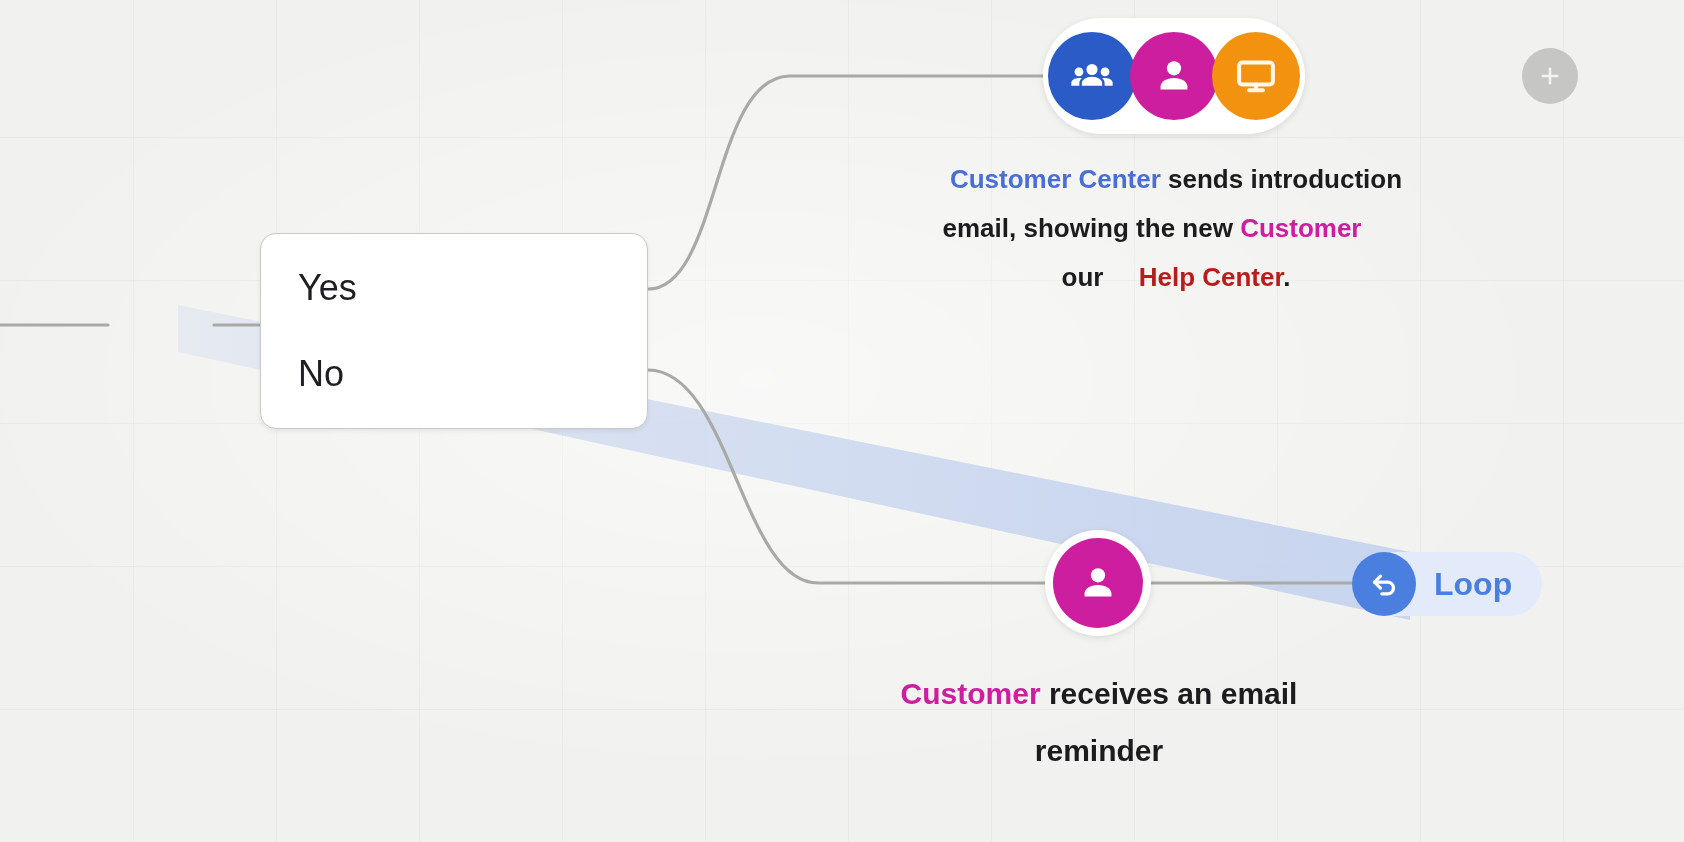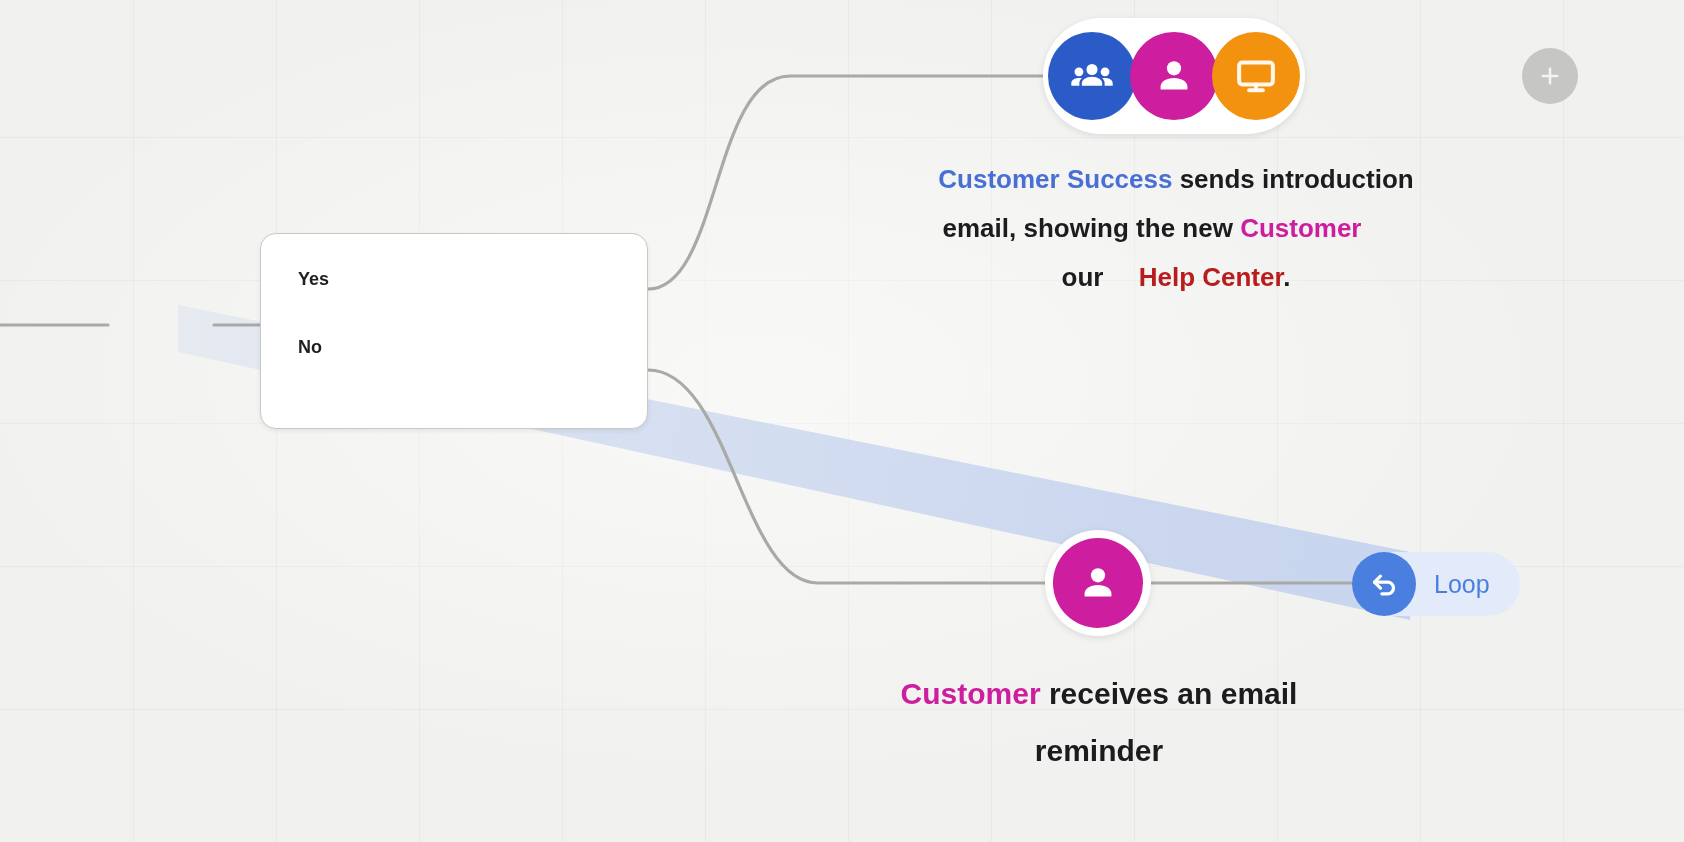--- a/index.html
+++ b/index.html
@@ -81,25 +81,25 @@
     left: 260px; top: 233px;
     width: 388px; height: 196px;
     background: #ffffff;
     border: 1px solid #c9c9c6;
     border-radius: 16px;
     box-shadow: 0 2px 5px rgba(0,0,0,0.07);
     box-sizing: border-box;
     padding: 36px 0 0 37px;
   }
   .option-row {
-    font-size: 18px;
+    font-size: 36px;
     color: #1f1f23;
     line-height: 1;
     margin-bottom: 50px;
-    font-weight: 700;
+    font-weight: 400;
   }
   #decision-caption {
     position: absolute;
     left: 243px; top: 452px;
     width: 424px;
     z-index: 3;
     text-align: center;
     font-size: 26px;
     line-height: 1.88;
     color: #1c1c1f;
@@ -177,23 +177,23 @@
     width: 64px; height: 64px;
     border-radius: 50%;
     background: #4a7fe0;
     display: flex;
     align-items: center;
     justify-content: center;
     flex: none;
   }
   #loop-icon-circle svg { width: 34px; height: 34px; display: block; }
   #loop-label {
-    font-size: 25px;
+    font-size: 32px;
     color: #4a7fe0;
-    font-weight: 400;
+    font-weight: 700;
     margin-left: 18px;
     white-space: nowrap;
   }
 
   
   #add-button {
     left: 1522px; top: 48px;
     width: 56px; height: 56px;
     border-radius: 50%;
     background: #c6c6c4;
@@ -262,21 +262,21 @@
     <div class="avatar" style="background:#f2920f;">
       <svg viewBox="0 0 24 24" fill="none" stroke="#fff7ec" stroke-width="2.1" stroke-linecap="round" stroke-linejoin="round">
         <rect x="3.2" y="5" width="17.6" height="11.4" rx="1.6"></rect>
         <path d="M12 16.4v2.6"></path>
         <path d="M8.4 19.4h7.2"></path>
       </svg>
     </div>
   </div>
 
   <div class="caption" id="cs-caption">
-    <span class="hl" style="color:#4a6fd4;">Customer Success</span><span class="hl" style="color:#1c1c1f;"> sends introduction email, showing the new </span><span class="hl" style="color:#cc1e9e;">Customer</span><span class="hl" style="color:#1c1c1f;margin-left:48px;"> our </span><span class="hl" style="color:#b91c1c;margin-left:28px;">Help Center</span><span class="hl" style="color:#1c1c1f;">.</span>
+    <span class="hl" style="color:#4a6fd4;">Customer Center</span><span class="hl" style="color:#1c1c1f;"> sends introduction email, showing the new </span><span class="hl" style="color:#cc1e9e;">Customer</span><span class="hl" style="color:#1c1c1f;margin-left:48px;"> our </span><span class="hl" style="color:#b91c1c;margin-left:28px;">Help Center</span><span class="hl" style="color:#1c1c1f;">.</span>
   </div>
 
   <div class="node" id="customer-node">
     <div class="avatar" style="background:#cc1e9e;">
       <svg viewBox="0 0 24 24" fill="#ffffff">
         <circle cx="12" cy="8" r="3.7"></circle>
         <path d="M12 13c-4 0-7 2.1-7 4.4V19h14v-1.6C19 15.1 16 13 12 13z"></path>
       </svg>
     </div>
   </div>

